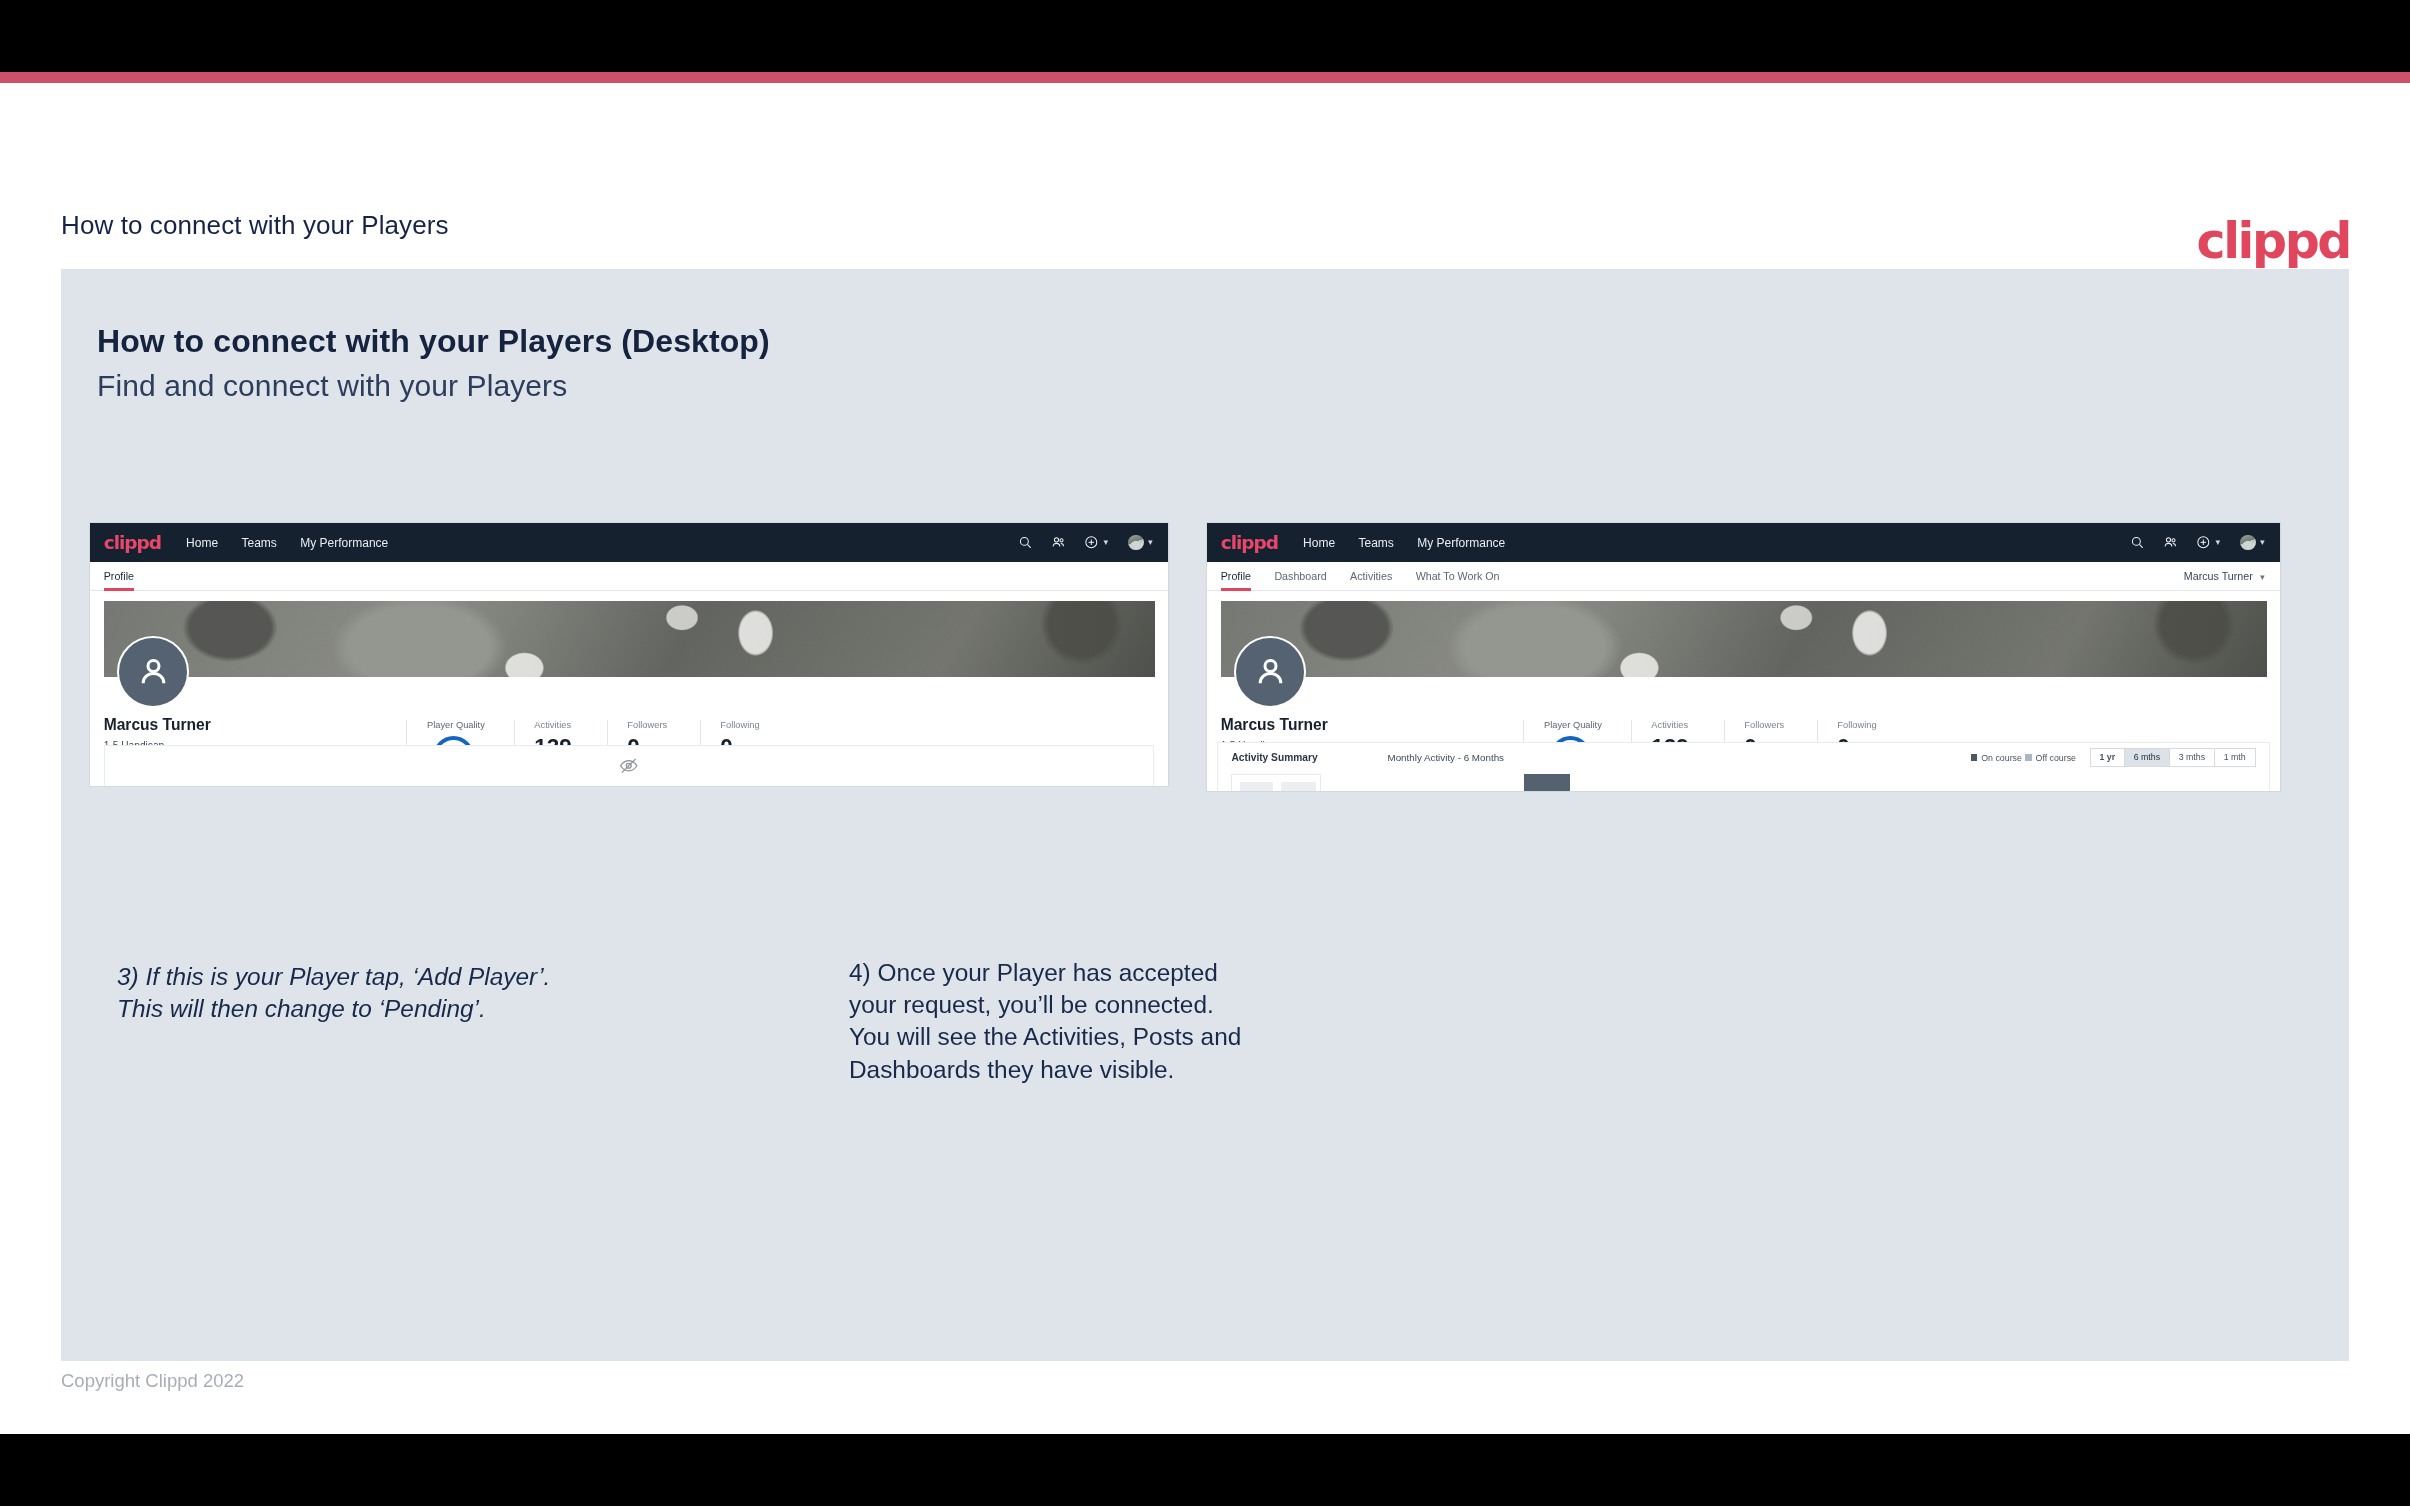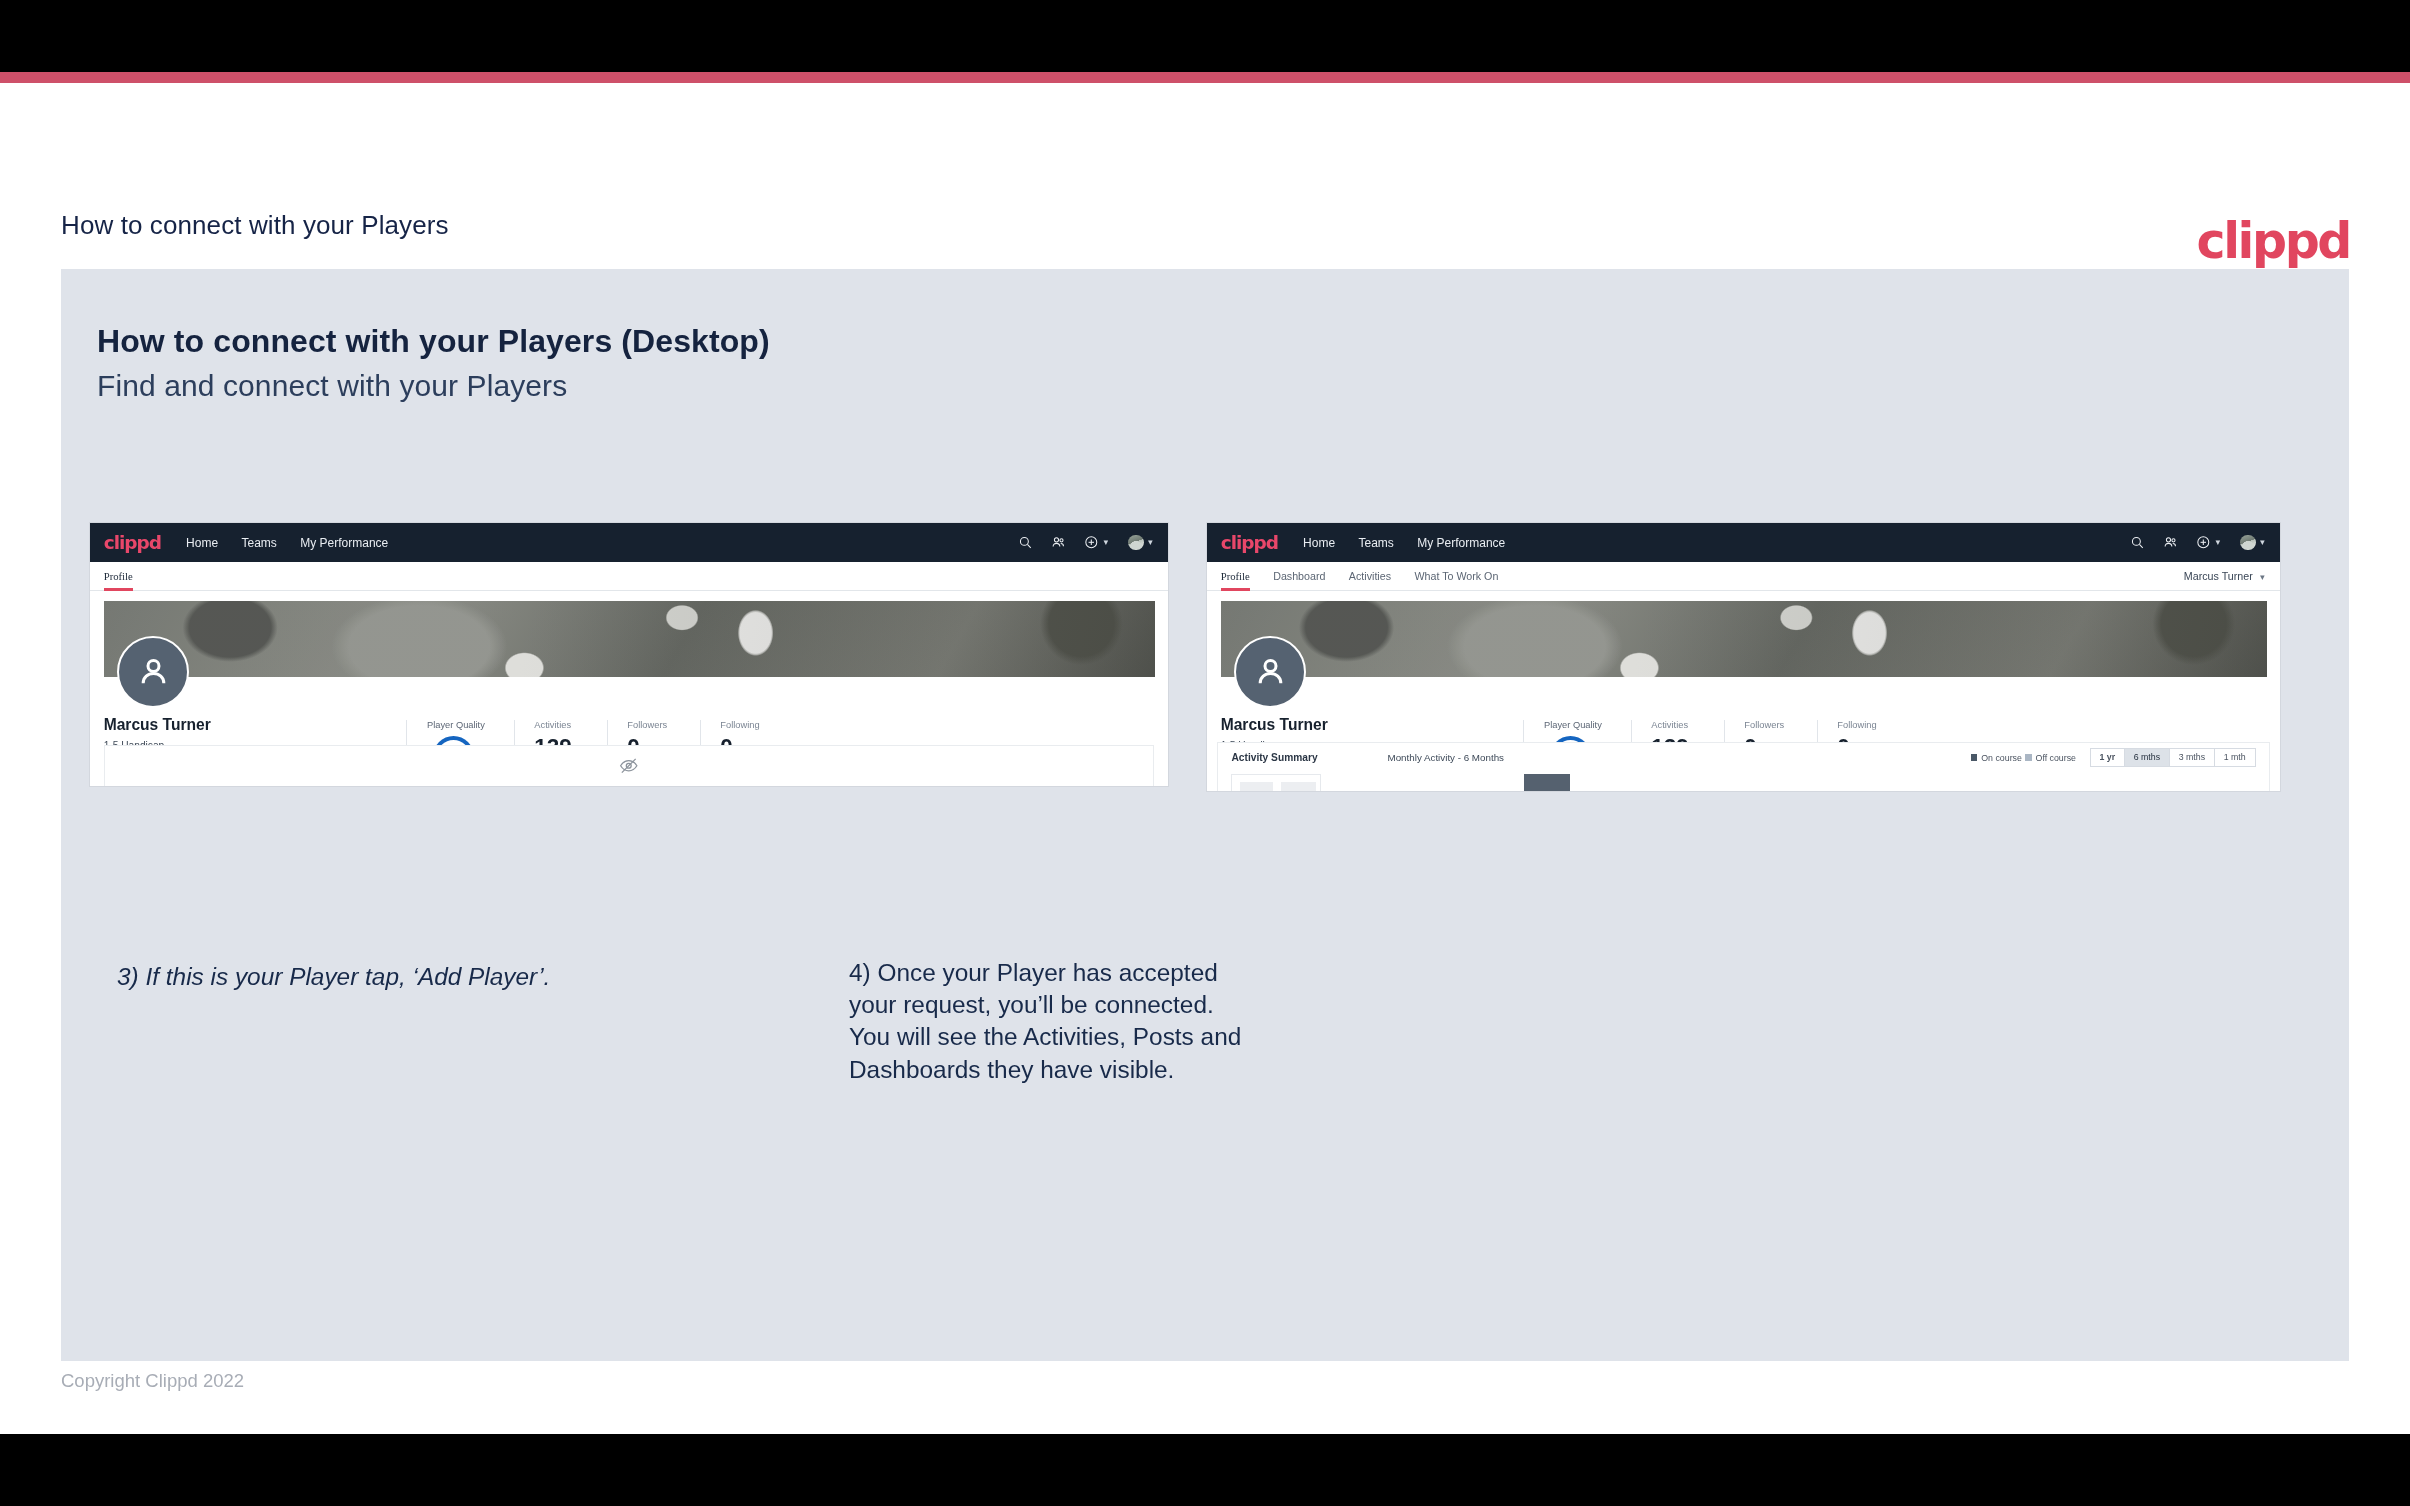--- a/index.html
+++ b/index.html
@@ -75,21 +75,21 @@
       linear-gradient(160deg,#9aa69c 0%,#6f7a72 45%,#b9c2bb 46%,#f2f4f1 100%);
     display:inline-block;
   }
 
   .tabbar {
     position:relative; width:100%; height:29px; background:#fff;
     border-bottom:1px solid #e2e6ea; display:flex; align-items:center; padding:0 13.7px;
   }
   .tab { font-size:10.7px; color:#5c6674; margin-right:23.4px; position:relative; height:29px;
          display:flex; align-items:center; white-space:nowrap; }
-  .tab.active { color:#1c2838;font-family:Liberation Serif, serif; }
+  .tab.active { color:#1c2838; }
   .tab.active::after {
     content:""; position:absolute; left:0; right:0; bottom:0; height:2.4px; background:#e1465f;
   }
   .tabbar .spacer { flex:1; }
   .tab-user { font-size:10.7px; color:#3a4656; white-space:nowrap; }
 
   .banner {
     position:relative; width:calc(100% - 27px); margin:9.8px 13.7px 0 13.7px; height:76px;
     background:
       radial-gradient(ellipse 27px 35px at 62% 42%, #e7e7e5 0 58%, #b9bab6 62%, transparent 66%),
@@ -445,20 +445,21 @@
             <i style="left:49px;width:35px"></i>
           </div>
 
           <div class="mini-bar"></div>
         </div>
       </div>
     </div>
 
     <div class="cap left">
       <span class="ln">3) If this is your Player tap, ‘Add Player’.</span>
+      <span class="ln">This will then change to ‘Pending’.</span>
     </div>
 
     <div class="cap right">
       <span class="ln">4) Once your Player has accepted</span>
       <span class="ln">your request, you’ll be connected.</span>
       <span class="ln">You will see the Activities, Posts and</span>
       <span class="ln">Dashboards they have visible.</span>
     </div>
   </div>
 

